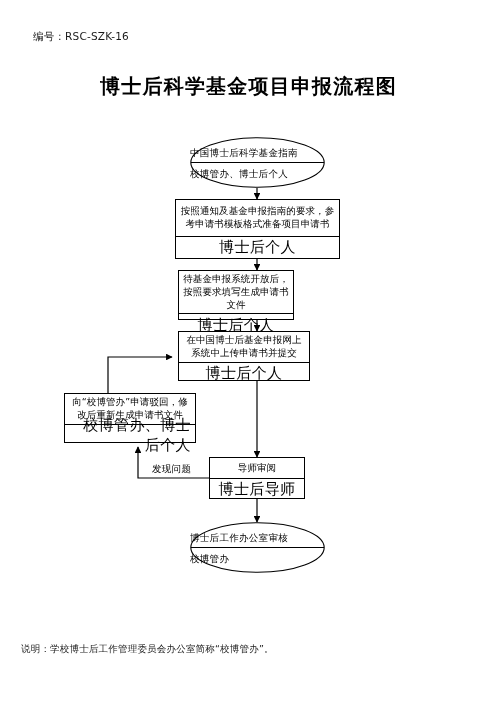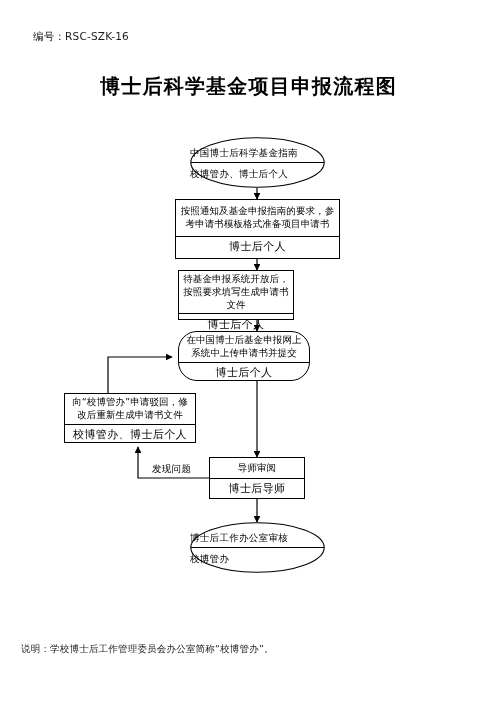--- a/index.html
+++ b/index.html
@@ -76,24 +76,24 @@
     line-height: 1.35;
     font-size: 9.5px;
     letter-spacing: 0.1px;
     flex: 1 1 auto;
   }
   .node .row-bot {
     box-sizing: border-box;
     display: flex;
     align-items: center;
     justify-content: center;
-    text-align: left;
+    text-align: right;
     padding: 2px 4px;
     line-height: 1.35;
-    font-size: 11px;
+    font-size: 15px;
     letter-spacing: 0.4px;
     flex: 0 0 auto;
     height: 21px;
   }
   
   .ellipse-node {
     position: absolute;
   }
   .ellipse-node .ell-svg {
     position: absolute;
@@ -165,21 +165,21 @@
   <div class="node" style="left:175px; top:199px; width:165px; height:60px;">
     <div class="row-top">按照通知及基金申报指南的要求，参考申请书模板格式准备项目申请书</div>
     <div class="row-bot">博士后个人</div>
   </div>
 
   <div class="node" style="left:178px; top:270px; width:116px; height:50px;">
     <div class="row-top">待基金申报系统开放后，按照要求填写生成申请书文件</div>
     <div class="row-bot">博士后个人</div>
   </div>
 
-  <div class="node" style="left:178px; top:331px; width:132px; height:50px;border-radius:19px;">
+  <div class="node" style="left:178px; top:331px; width:132px; height:50px;">
     <div class="row-top">在中国博士后基金申报网上系统中上传申请书并提交</div>
     <div class="row-bot">博士后个人</div>
   </div>
 
   <div class="node" style="left:64px; top:393px; width:132px; height:50px;">
     <div class="row-top">向“校博管办”申请驳回，修改后重新生成申请书文件</div>
     <div class="row-bot">校博管办、博士后个人</div>
   </div>
 
   <div class="node" style="left:209px; top:457px; width:96px; height:42px;">

